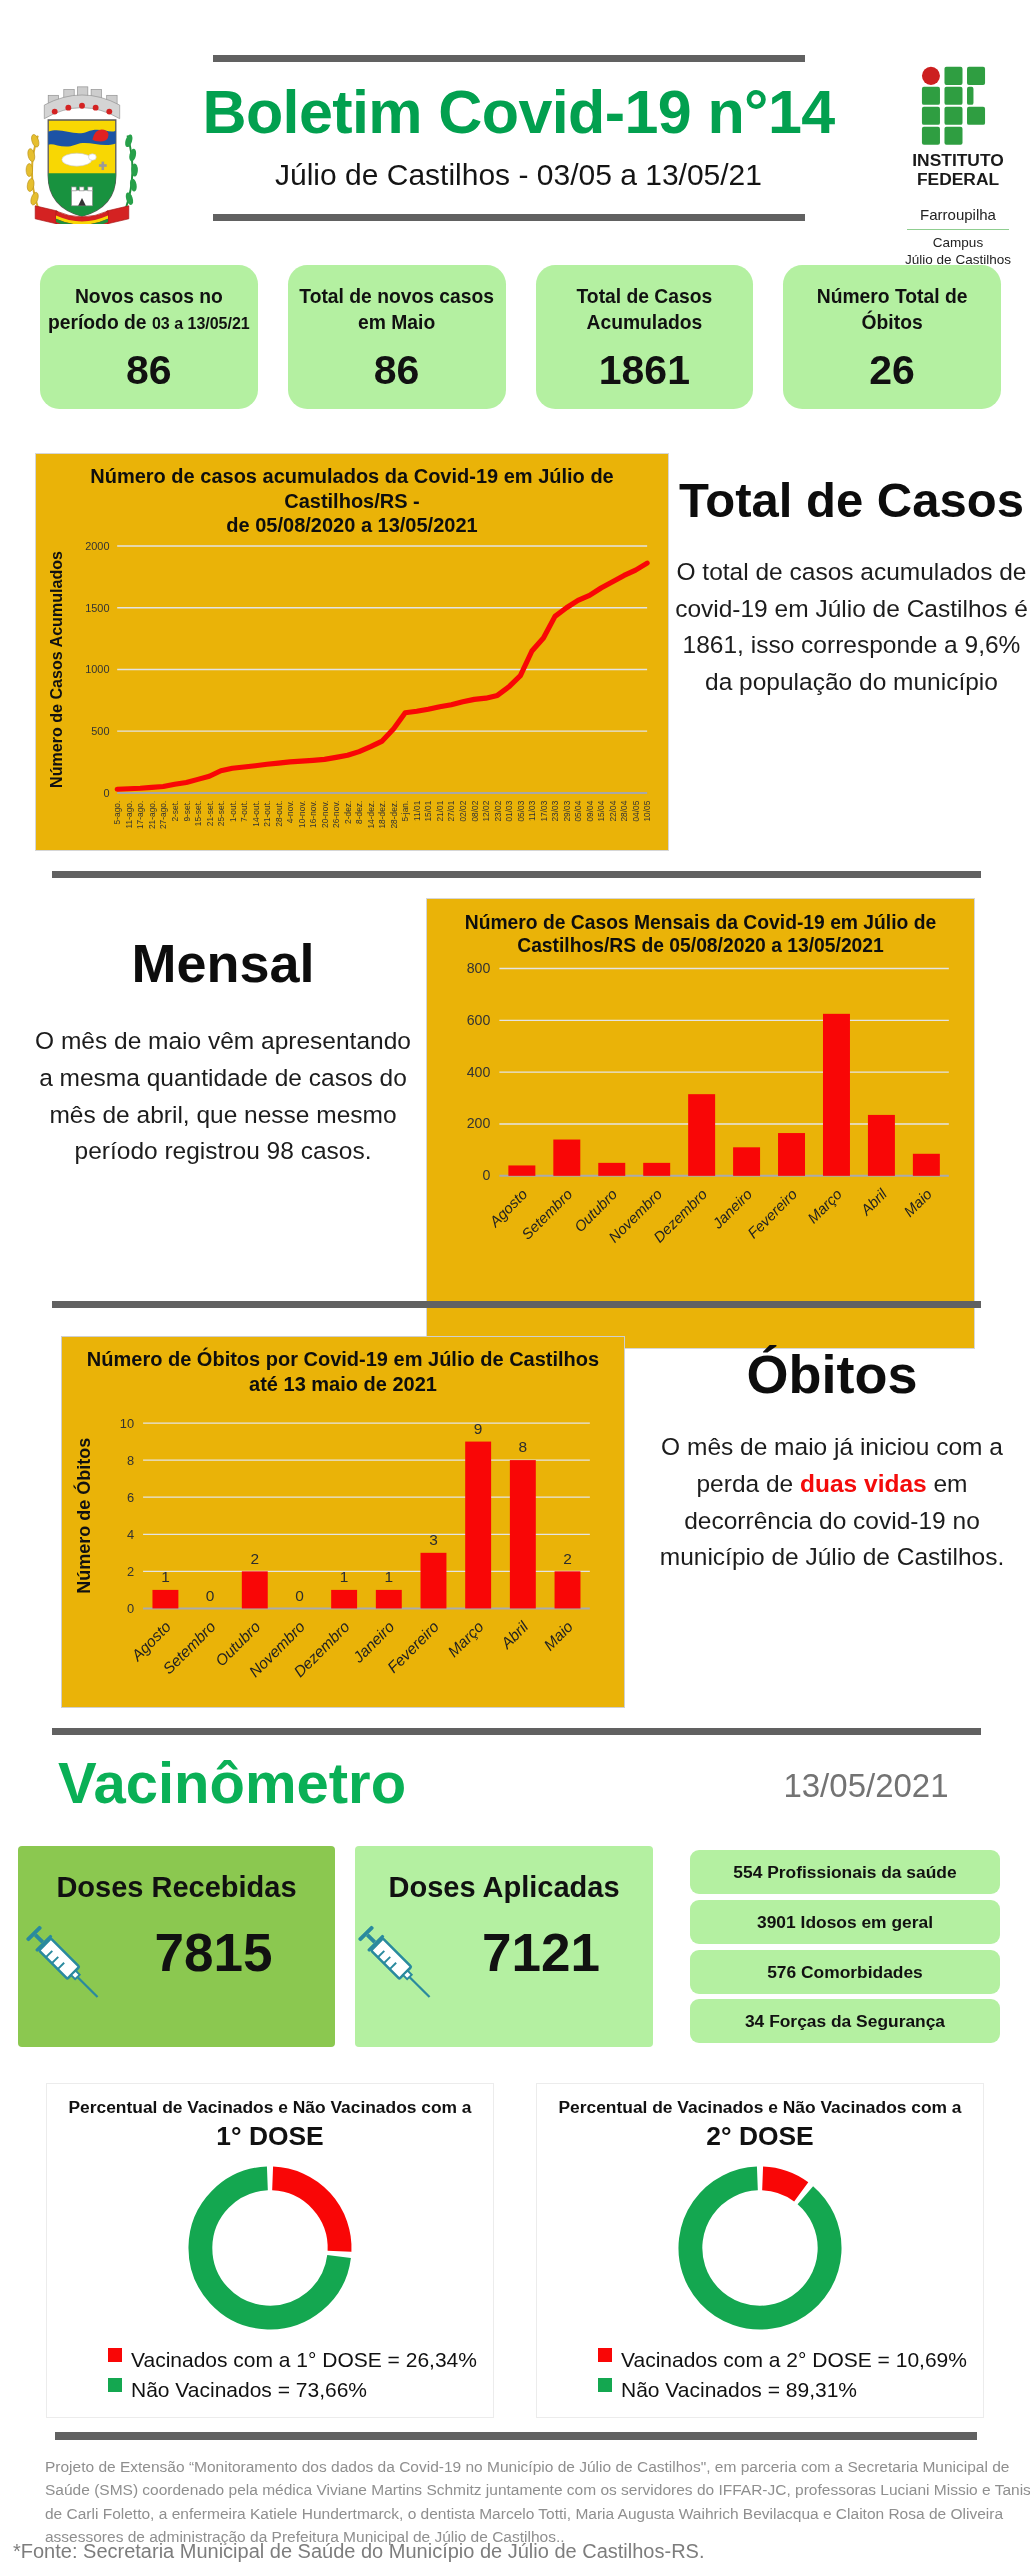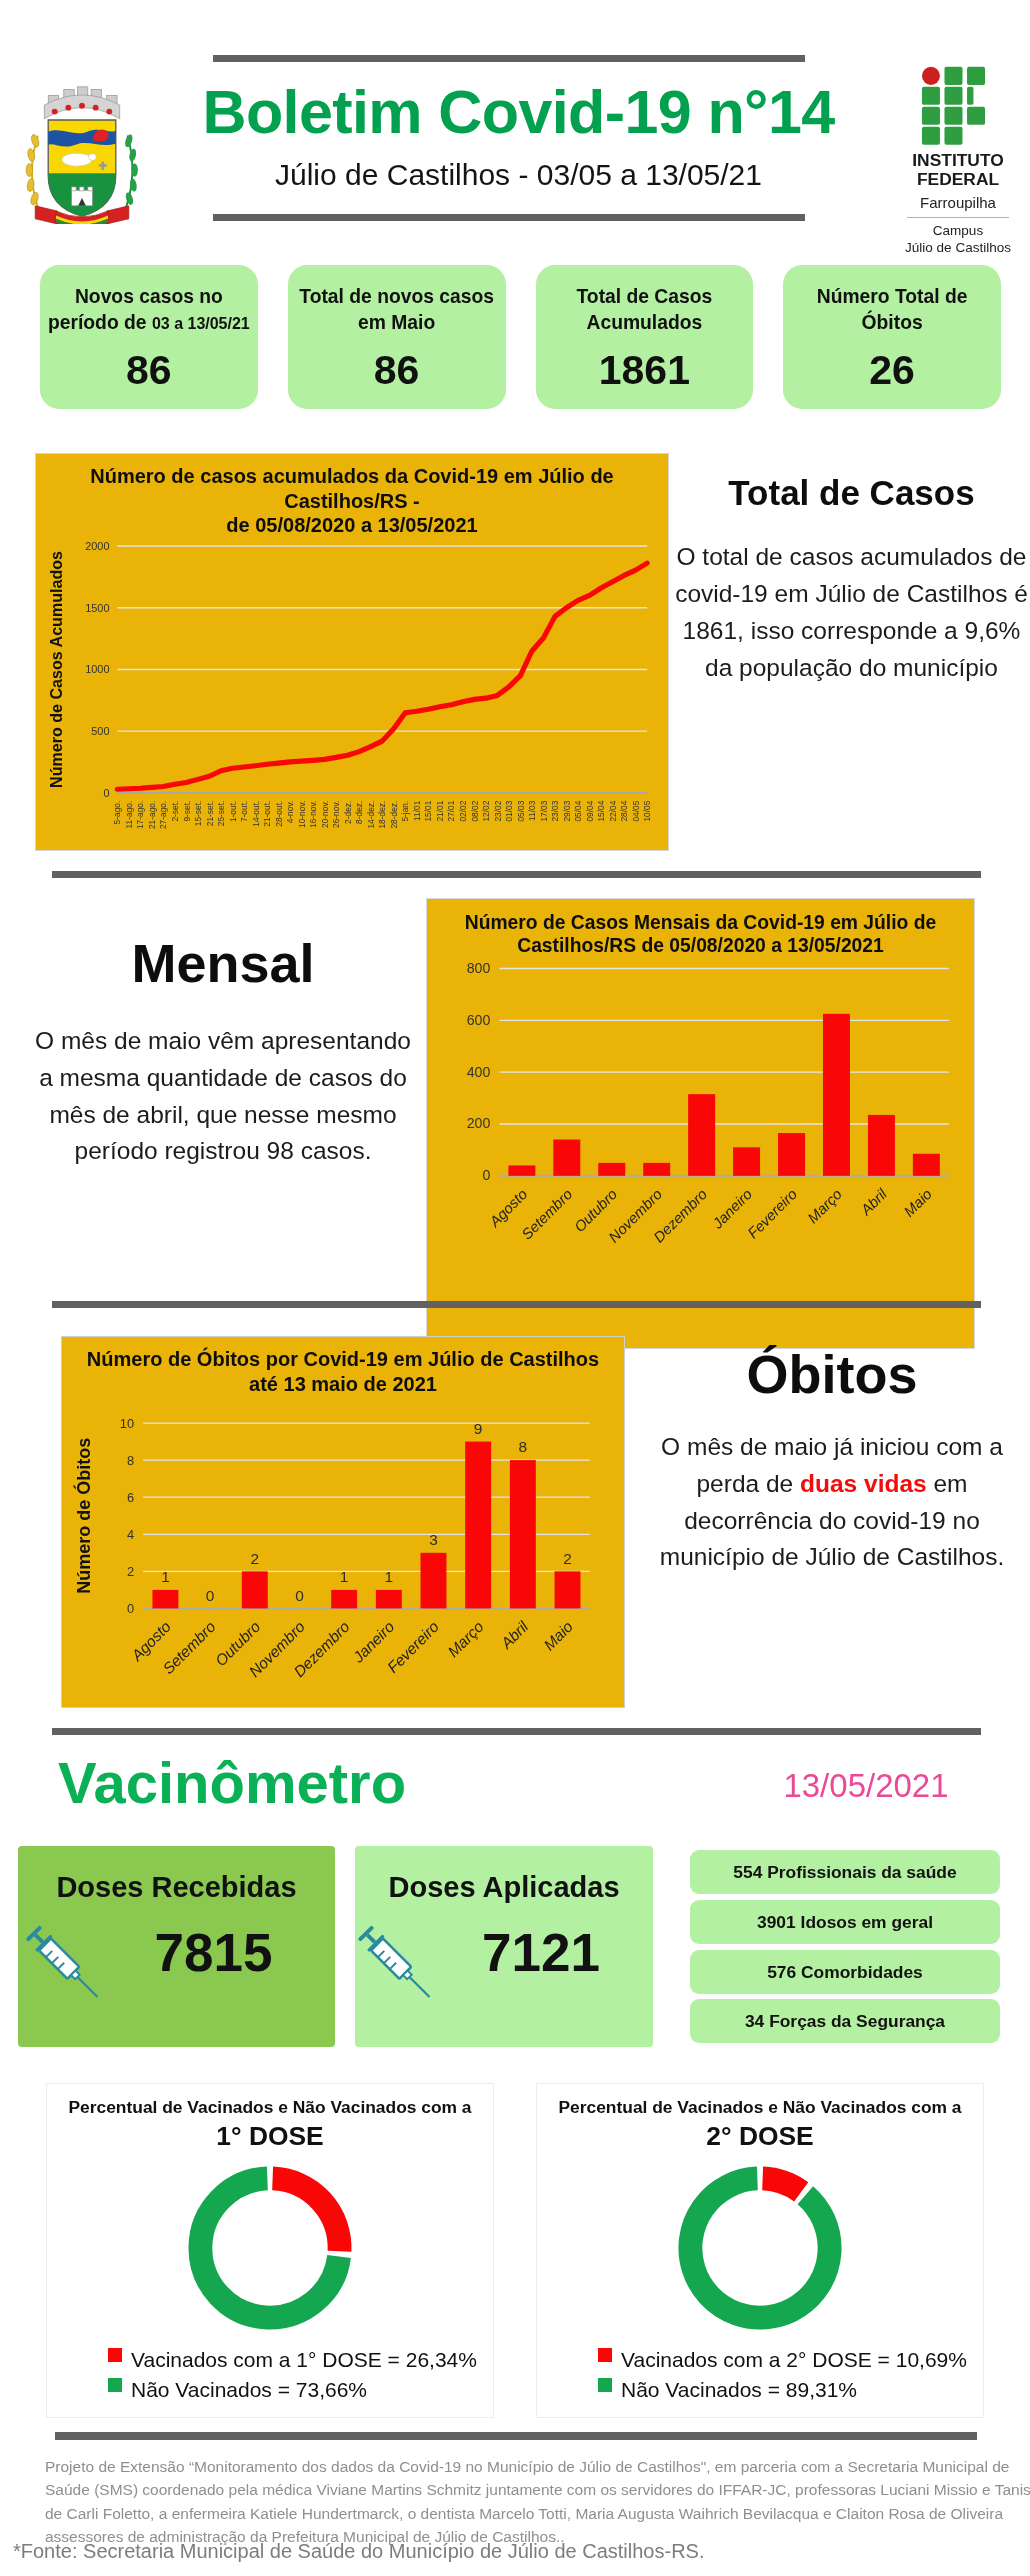--- a/index.html
+++ b/index.html
@@ -6,42 +6,42 @@
   body{font-family:"Liberation Sans", sans-serif;color:#111;}
   #page{position:relative;width:1030px;height:2576px;background:#fff;overflow:hidden;}
   .divider{position:absolute;background:#616161;}
   
   .htitle{position:absolute;left:161px;top:77px;width:715px;text-align:center;
           font-size:61px;font-weight:800;color:#02a04f;letter-spacing:-0.6px;}
   .hsub{position:absolute;left:161px;top:158px;width:715px;text-align:center;font-size:30px;color:#141414;}
   .crest{position:absolute;left:16.7px;top:68px;width:130px;height:156px;}
   .iffar{position:absolute;left:889px;top:66px;width:138px;text-align:center;}
   .iffar-name{font-size:17.4px;font-weight:800;line-height:1.08;color:#1a1a1a;margin-top:3.9px;}
-  .iffar-farr{font-size:15px;color:#222;margin-top:6px;}
+  .iffar-farr{font-size:15px;color:#222;margin-top:18px;}
   .iffar-hr{width:102px;height:1.3px;background:#8fce90;margin:5.2px auto 3.9px auto;}
   .iffar-campus{font-size:13.5px;color:#222;line-height:1.3;}
   
   .cards{position:absolute;left:40px;top:265px;width:961px;display:flex;gap:30px;}
   .scard{flex:1;height:144px;background:#b4f0a1;border-radius:19.3px;text-align:center;padding-top:19.3px;box-sizing:border-box;}
   .scard-label{font-size:19.3px;font-weight:700;line-height:1.35;padding:0 7px;}
   .scard-small{font-size:16px;font-weight:700;}
   .scard-value{font-size:41px;font-weight:800;margin-top:10.3px;}
   
   .chart-box{position:absolute;background:#eab308;border:0.6px solid #d6d6d6;box-sizing:border-box;}
   .cb-title{font-weight:700;text-align:center;font-size:20px;line-height:1.22;color:#0e0e0e;margin-top:10.3px;}
   .big-head{font-weight:800;color:#0d0d0d;text-align:center;line-height:1.04;}
   .side-par{font-size:24.5px;text-align:center;line-height:1.5;color:#1c1c1c;}
   .hl-red{color:#f40b0b;font-weight:700;}
   
   #total-text{position:absolute;left:675px;top:475px;width:353px;}
   #mensal-text{position:absolute;left:30px;top:935px;width:386px;}
   #obitos-text{position:absolute;left:645px;top:1346px;width:374px;}
   
   #vac-heading{position:absolute;left:58px;top:1749px;font-size:58px;font-weight:800;color:#0ab056;}
-  #vac-date{position:absolute;left:737px;top:1767px;width:258px;text-align:center;font-size:33px;color:#ec4899;}
+  #vac-date{position:absolute;left:737px;top:1767px;width:258px;text-align:center;font-size:33px;color:#737373;}
   .dose-card{position:absolute;top:1846px;height:201px;border-radius:4px;box-sizing:border-box;}
   .dose-label{text-align:center;font-size:29px;font-weight:700;margin-top:24.5px;}
   .dose-value{position:absolute;left:97px;right:23px;top:76px;text-align:center;font-size:53px;font-weight:800;}
   .syringe-wrap{position:absolute;left:33px;top:71px;width:30px;height:97px;transform:rotate(-45deg);}
   .pills{position:absolute;left:690px;top:1850px;width:310px;display:flex;flex-direction:column;gap:5.8px;}
   .pill{height:44px;border-radius:9px;background:#b4f0a1;font-size:17.4px;font-weight:700;text-align:center;line-height:44px;}
   
   .donut-panel{position:absolute;top:2083px;width:448px;height:335px;background:#fff;border:0.6px solid #ececec;box-sizing:border-box;padding-top:13px;}
   .dp-t1{font-size:17.4px;font-weight:700;text-align:center;}
   .dp-t2{font-size:26.4px;font-weight:700;text-align:center;margin-top:2.6px;}
@@ -222,21 +222,21 @@
         <text x="875.3478260869565" y="410" font-size="13" text-anchor="end" fill="#333" transform="rotate(-90 875.3478260869565 410)">15/04</text>
         <text x="893.2608695652174" y="410" font-size="13" text-anchor="end" fill="#333" transform="rotate(-90 893.2608695652174 410)">22/04</text>
         <text x="911.1739130434783" y="410" font-size="13" text-anchor="end" fill="#333" transform="rotate(-90 911.1739130434783 410)">28/04</text>
         <text x="929.0869565217391" y="410" font-size="13" text-anchor="end" fill="#333" transform="rotate(-90 929.0869565217391 410)">04/05</text>
         <text x="947" y="410" font-size="13" text-anchor="end" fill="#333" transform="rotate(-90 947 410)">10/05</text>
         <text x="32" y="206" font-size="25" text-anchor="middle" fill="#111" transform="rotate(-90 32 206)" font-weight="bold">Número de Casos Acumulados</text>
       </svg>
   </div>
 
   <div id="total-text">
-    <div class="big-head" style="font-size:35px;">Total de Casos</div>
+    <div class="big-head" style="font-size:49px;">Total de Casos</div>
     <div class="side-par" style="margin-top:28px;">O total de casos acumulados de covid-19 em Júlio de Castilhos é 1861, isso corresponde a 9,6% da população do município</div>
   </div>
 
   <div class="divider" style="left:52px;top:871px;width:929px;height:7px;"></div>
 
   <div id="mensal-text">
     <div class="big-head" style="font-size:54px;">Mensal</div>
     <div class="side-par" style="margin-top:32px;">O mês de maio vêm apresentando a mesma quantidade de casos do mês de abril, que nesse mesmo período registrou 98 casos.</div>
   </div>
 

